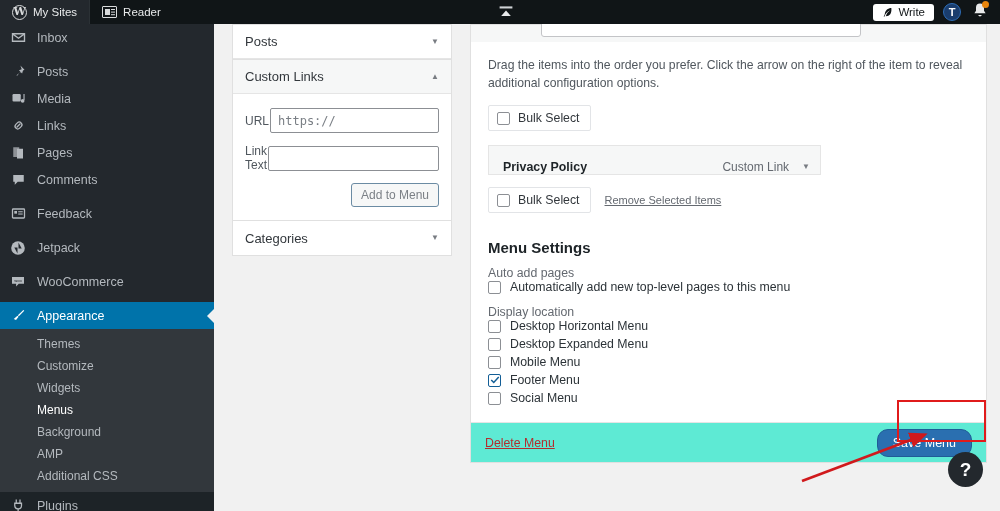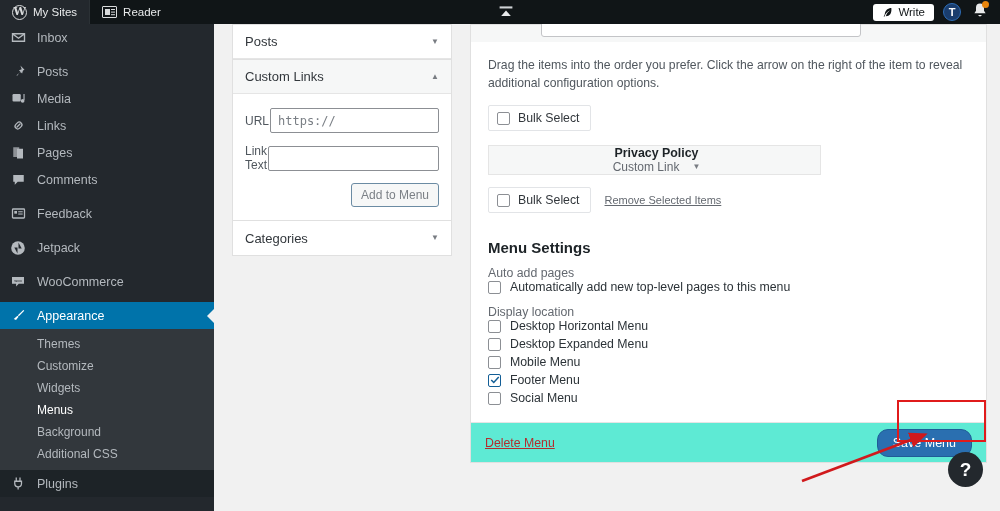--- a/index.html
+++ b/index.html
@@ -151,22 +151,22 @@
   .cb {
     width: 13px; height: 13px; flex: 0 0 13px;
     border: 1px solid #8c8f94; border-radius: 2px; background: #fff;
     display: inline-flex; align-items: center; justify-content: center;
   }
   .cb.on { border-color: #135e96; }
   .cb.on svg { display: block; }
   .cb svg { display: none; }
   .menu-item-row {
     margin-top: 14px; background: #f6f7f7; border: 1px solid #e5e5e5;
-    height: 30px; display: flex; align-items: center; justify-content: space-between;
-    padding: 0 10px 0 14px; width: 333px; cursor: pointer; flex-direction: column;
+    height: 30px; display: flex; align-items: flex-end; justify-content: space-between;
+    padding: 0 10px 0 14px; width: 333px; cursor: pointer;
   }
   .mi-title { font-size: 12.4px; font-weight: 700; color: #1d2327; }
   .mi-right { display: flex; align-items: center; gap: 13px; }
   .mi-type { font-size: 12px; color: #646970; }
   .bulk-row { display: flex; align-items: center; gap: 14px; margin-top: 0; }
   .rm-link {
     font-size: 11px; color: #646970; text-decoration: underline; cursor: pointer;
   }
   .sect-title {
     font-size: 15px; font-weight: 700; color: #1d2327;
@@ -349,20 +349,23 @@
           <span>Customize</span>
         </div>
       <div class="am-sub">
           <span>Widgets</span>
         </div>
       <div class="am-sub cur">
           <span>Menus</span>
         </div>
       <div class="am-sub">
           <span>Background</span>
+        </div>
+      <div class="am-sub">
+          <span>AMP</span>
         </div>
       <div class="am-sub">
           <span>Additional CSS</span>
         </div>
     </div>
 
     <div class="am-row dark">
       <span class="am-ic">
         <svg width="15" height="15" viewBox="0 0 20 20">
             <path d="M7 2v5M12 2v5M5 7h9v3a4.5 4.5 0 0 1-9 0z" fill="none" stroke="#b4b9be" stroke-width="1.7"></path>

